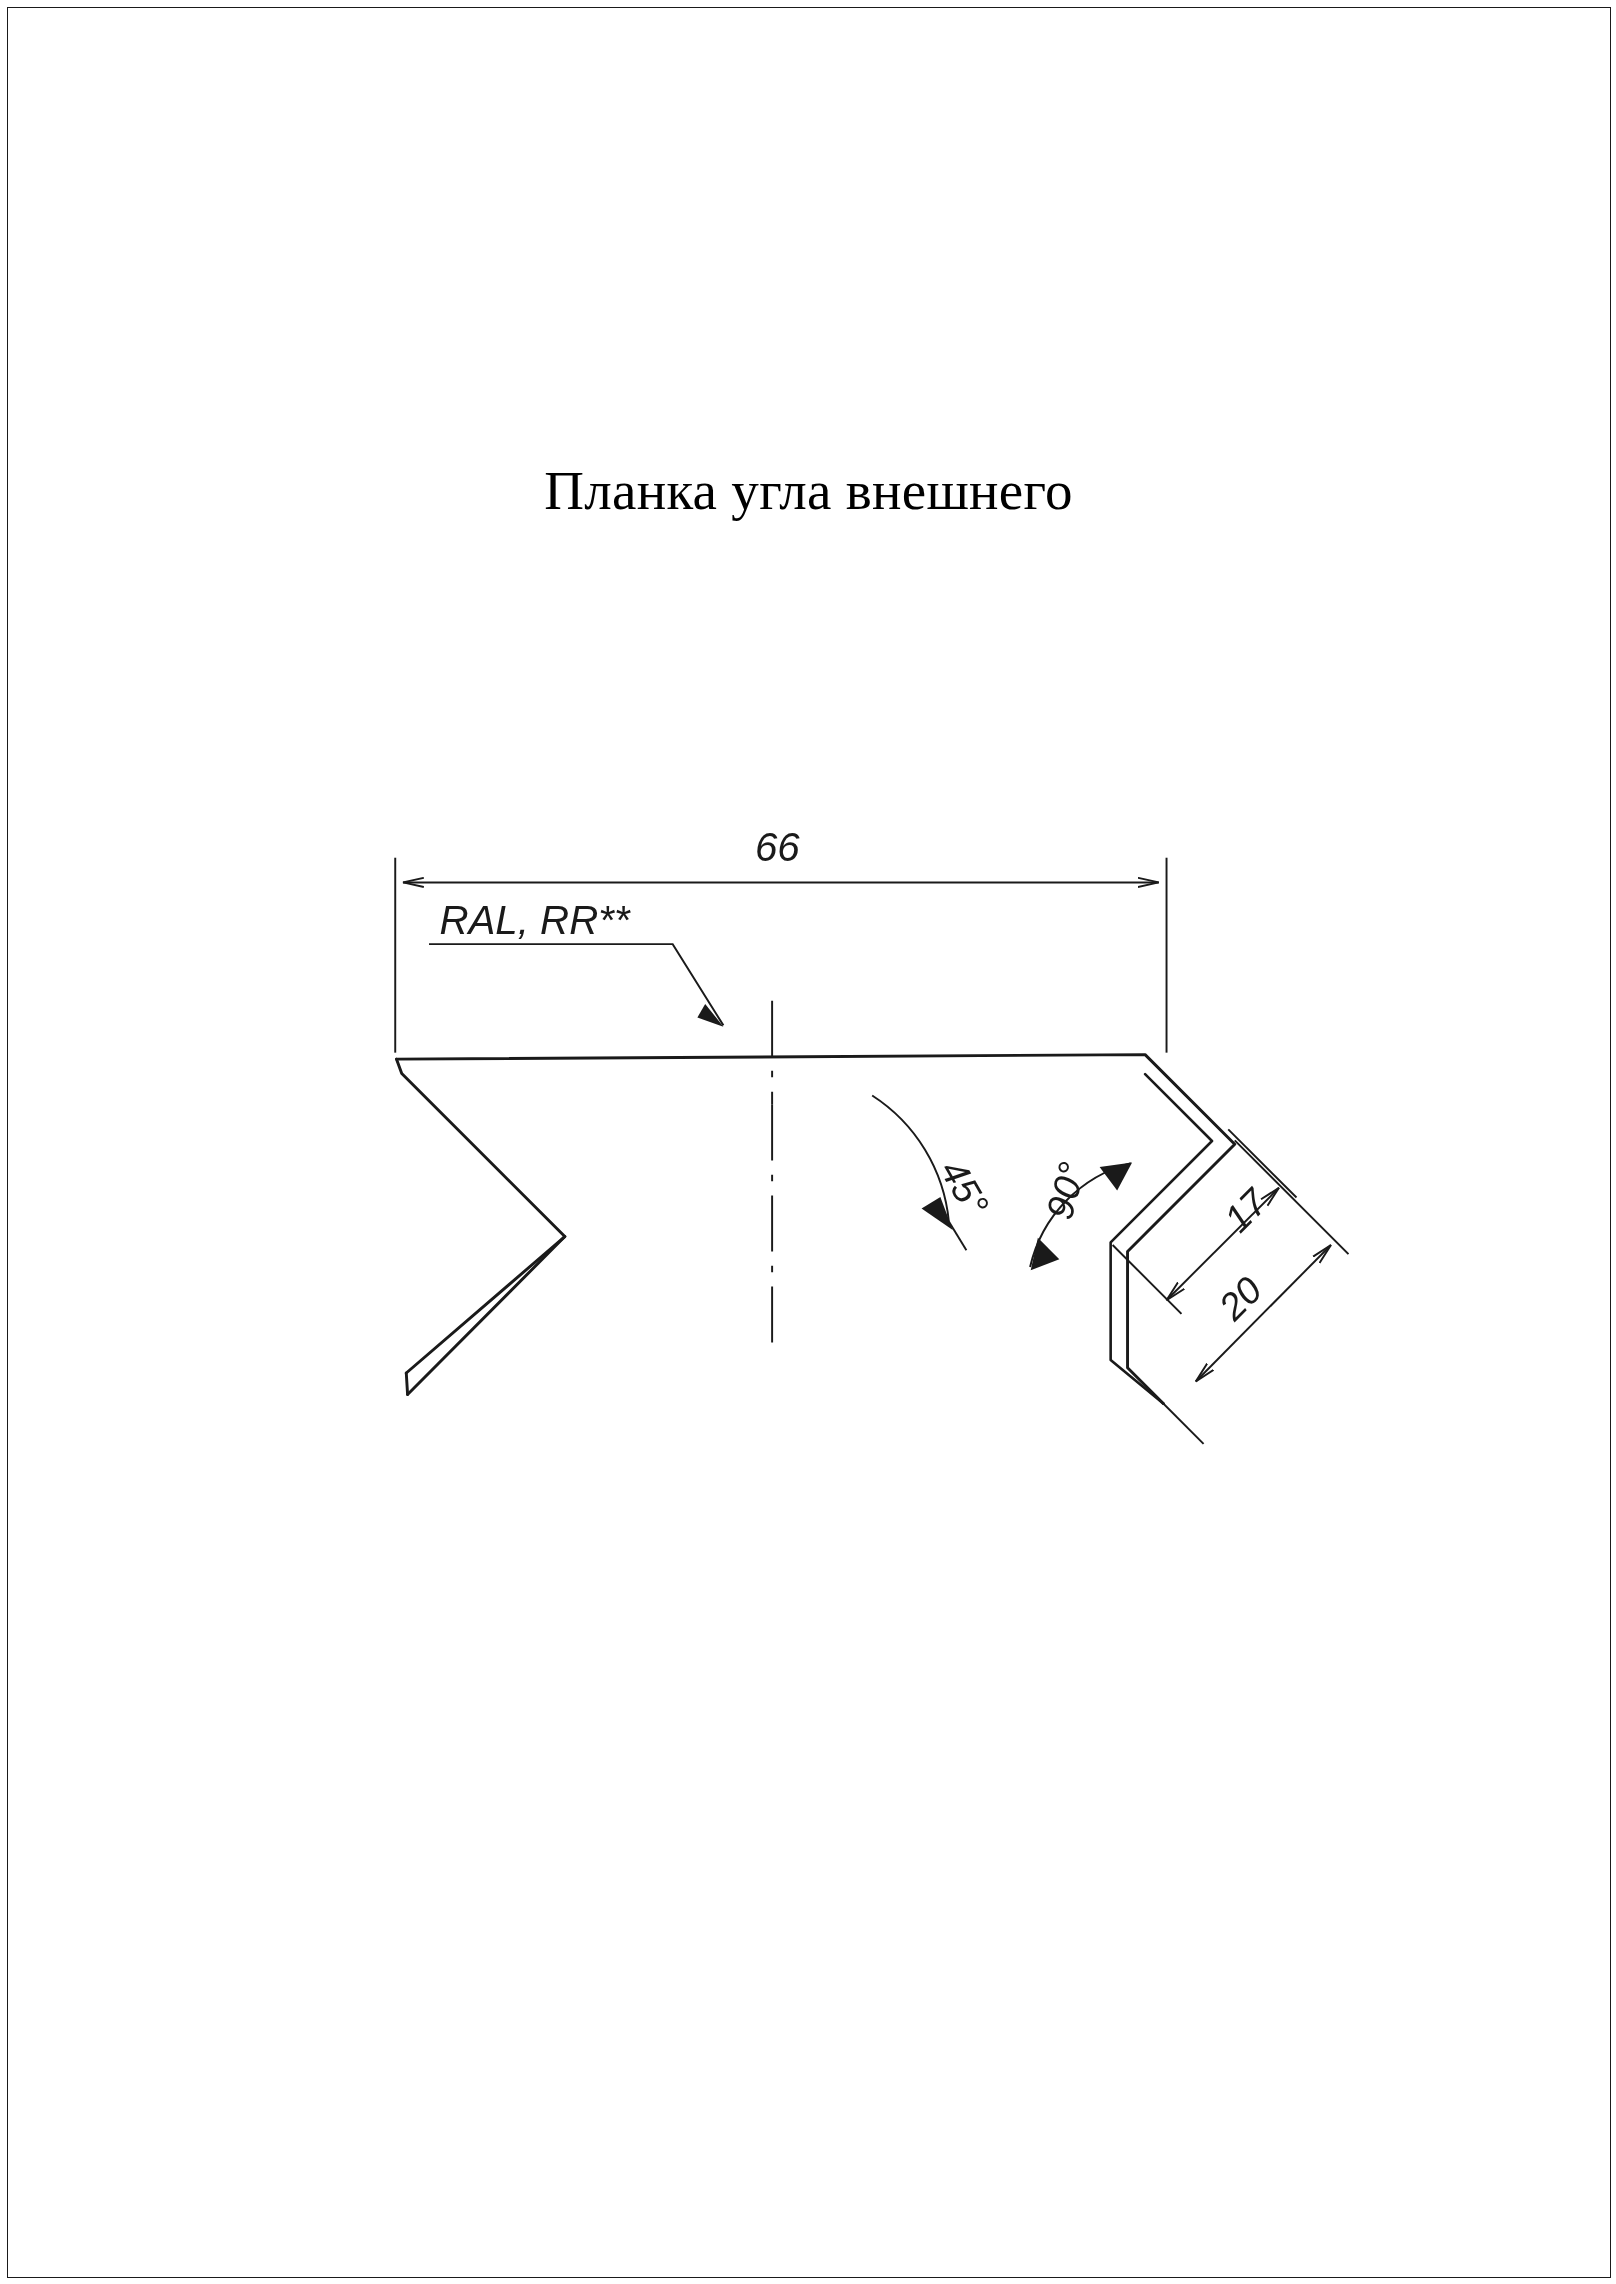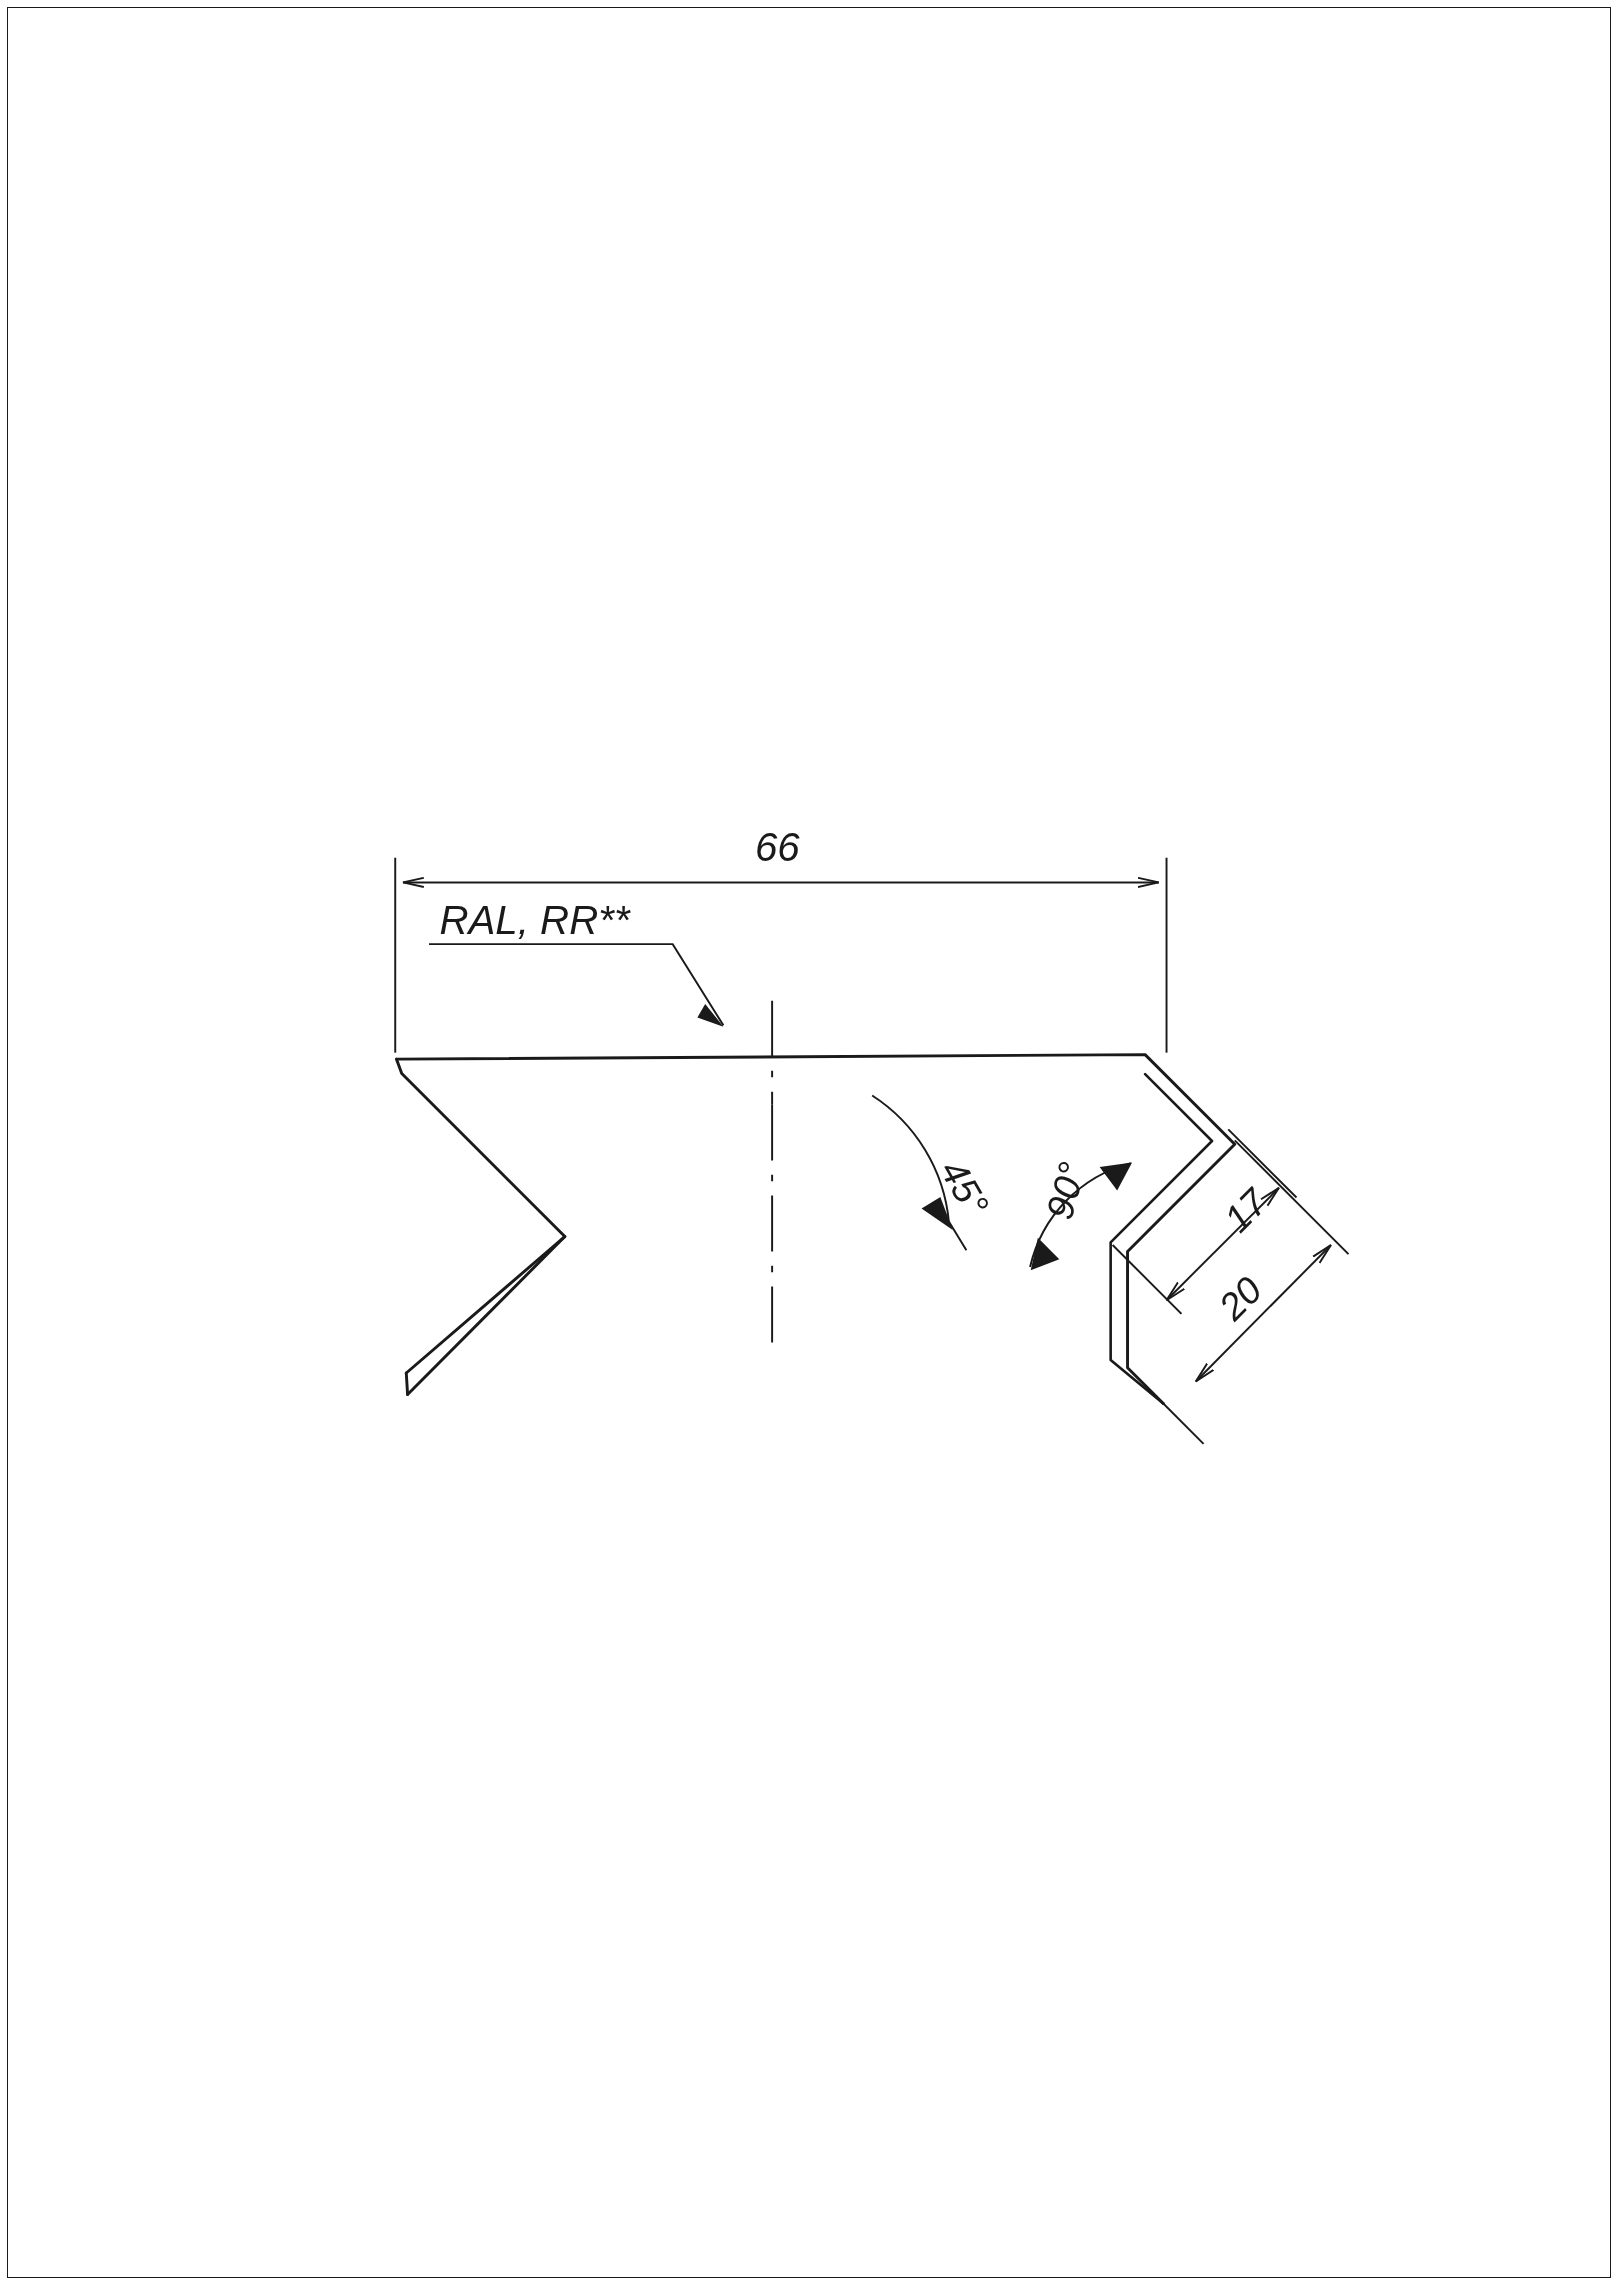--- a/index.html
+++ b/index.html
@@ -54,20 +54,21 @@
   }
 </style>
 </head>
 <body>
 
 <div class="page">
 
   <div class="page-border"></div>
 
   <div class="title-block">
+    <span class="title-line">Планка угла внешнего</span>
   </div>
 
   <div class="drawing">
     <svg width="1617" height="2284" viewBox="0 0 2488 3515" xmlns="http://www.w3.org/2000/svg">
       <defs>
         <marker id="arrL" markerWidth="34" markerHeight="18" refX="2" refY="9" orient="auto" markerUnits="userSpaceOnUse">
           <path d="M34,2 L2,9 L34,16" fill="none" stroke="#1a1a1a" stroke-width="3"></path>
         </marker>
         <marker id="arrR" markerWidth="34" markerHeight="18" refX="32" refY="9" orient="auto" markerUnits="userSpaceOnUse">
           <path d="M0,2 L32,9 L0,16" fill="none" stroke="#1a1a1a" stroke-width="3"></path>

